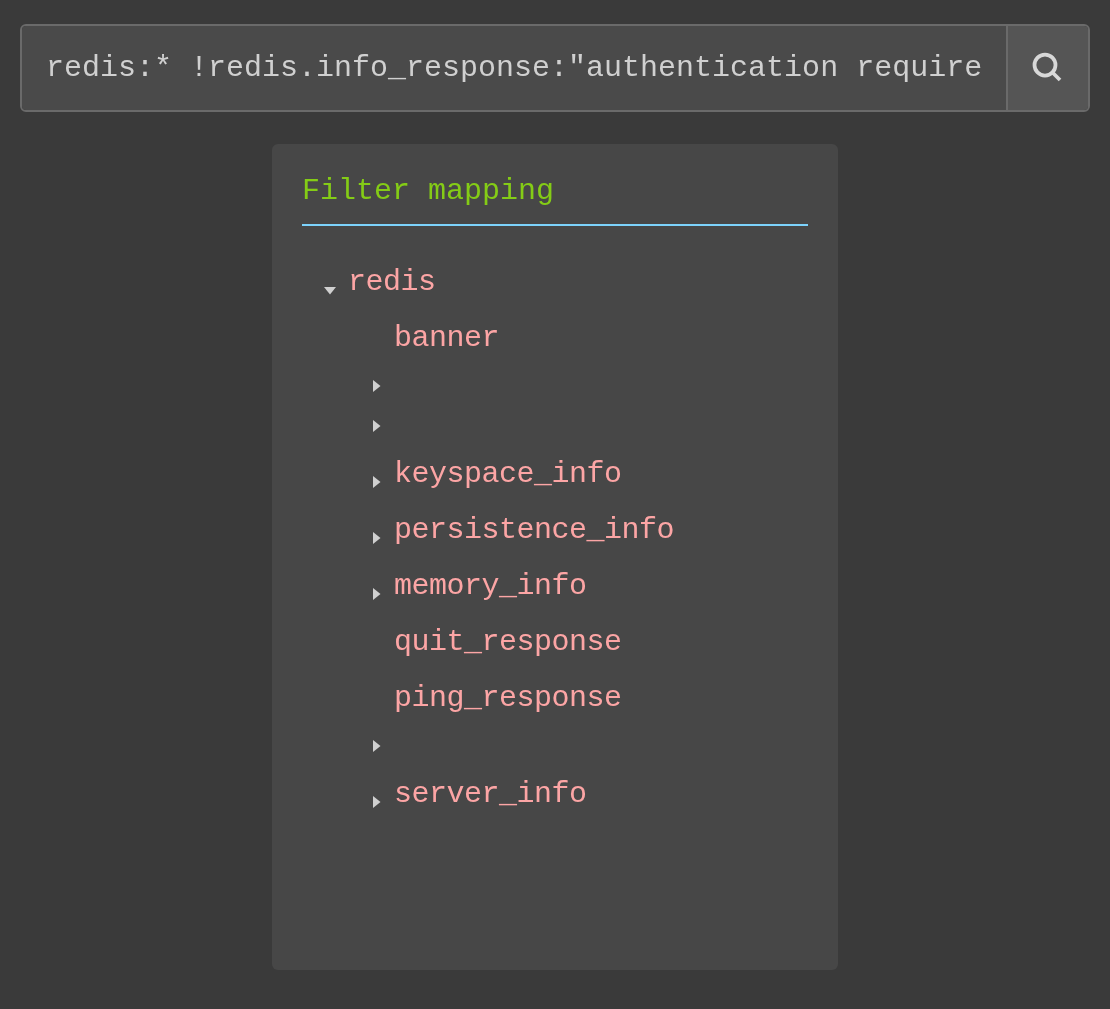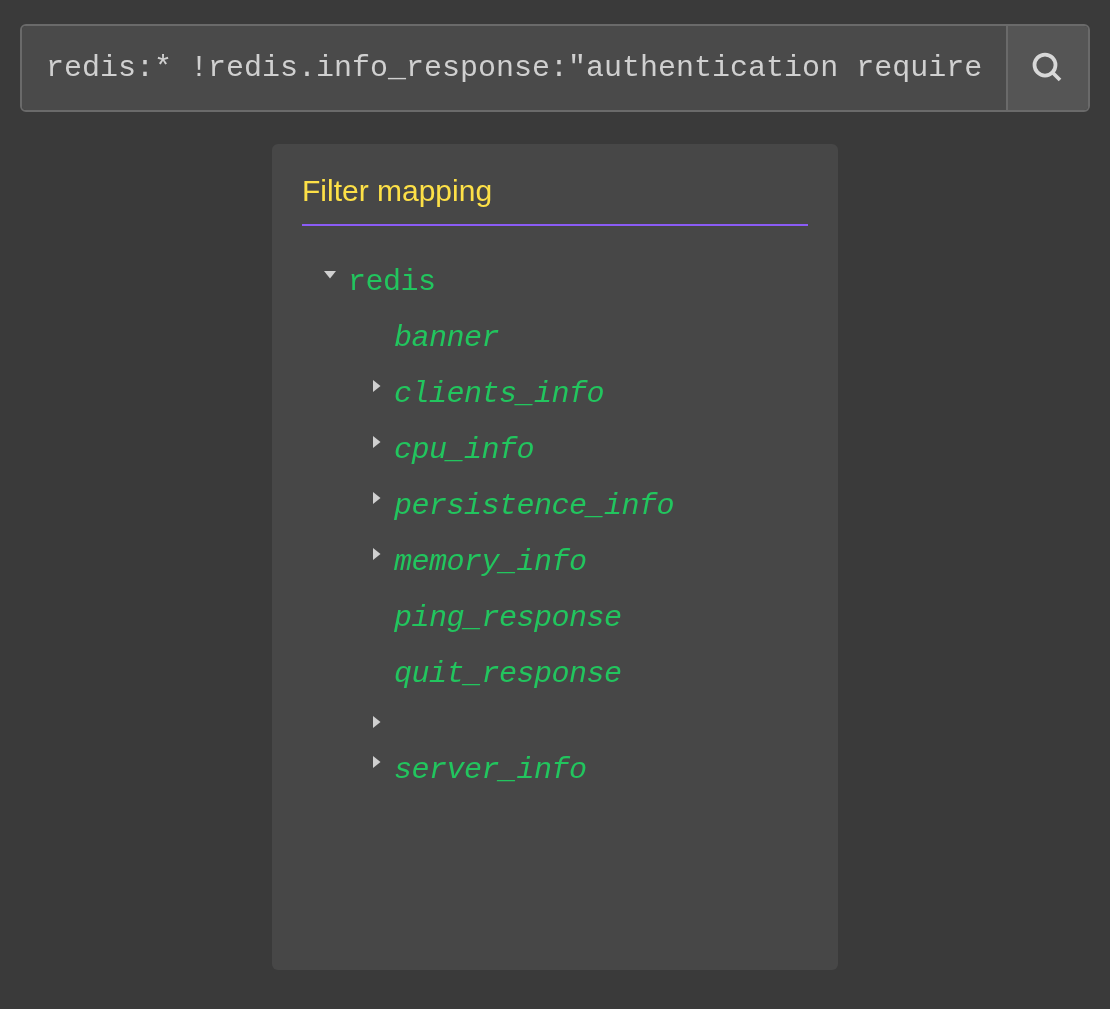--- a/index.html
+++ b/index.html
@@ -49,25 +49,25 @@
       stroke: #d8d8d8;
     }
     .filter-panel {
       margin: 32px auto 0;
       width: 566px;
       background-color: #474747;
       border-radius: 6px;
       padding: 30px 30px 20px 30px;
     }
     .filter-title {
-      font-family: Liberation Sans, sans-serif;
+      font-family: Liberation Mono, monospace;
       font-size: 30px;
-      color: #fde047;
+      color: #84cc16;
       padding-bottom: 16px;
-      border-bottom: 2px solid #8b5cf6;
+      border-bottom: 2px solid #7dd3fc;
       letter-spacing: 0px;
     }
     .tree-container {
       margin-top: 28px;
       height: 696px;
       overflow-y: auto;
       position: relative;
     }
     .tree-container::-webkit-scrollbar {
       width: 10px;
@@ -78,33 +78,32 @@
     .tree-container::-webkit-scrollbar-thumb {
       background: #6a6a6a;
       border-radius: 0;
     }
     .tree-root {
       padding-left: 0;
     }
     .tree-node {
       font-family: 'Courier New', monospace;
       font-size: 30px;
-      color: #22c55e;
+      color: #fca5a5;
       display: flex;
-      align-items: flex-start;
+      align-items: flex-end;
       padding: 11px 0;
       cursor: pointer;
       letter-spacing: -0.5px;
     }
     .tree-node.level-0 {
       padding-left: 18px;
     }
     .tree-node.level-1 {
       padding-left: 64px;
-      font-style: italic;
     }
     .chevron {
       display: inline-flex;
       width: 20px;
       margin-right: 8px;
       align-items: center;
       justify-content: center;
     }
     .chevron svg {
       fill: #d0d0d0;
@@ -146,61 +145,67 @@
         <span class="leaf-spacer"></span>
         <span>banner</span>
       </div>
 
       <div class="tree-node level-1">
         <span class="chevron">
           <svg width="18" height="18" viewBox="0 0 24 24">
               <path d="M8 4 L8 20 L18 12 Z"></path>
             </svg>
         </span>
-        <span>clients_info</span>
-      </div>
-
-
-      <div class="tree-node level-1">
-        <span class="chevron">
-          <svg width="18" height="18" viewBox="0 0 24 24">
-              <path d="M8 4 L8 20 L18 12 Z"></path>
-            </svg>
-        </span>
-        <span>cpu_info</span>
-      </div>
-
-
+      </div>
+
+
+      <div class="tree-node level-1">
+        <span class="chevron">
+          <svg width="18" height="18" viewBox="0 0 24 24">
+              <path d="M8 4 L8 20 L18 12 Z"></path>
+            </svg>
+        </span>
+      </div>
+
+
+      <div class="tree-node level-1">
+        <span class="chevron">
+          <svg width="18" height="18" viewBox="0 0 24 24">
+              <path d="M8 4 L8 20 L18 12 Z"></path>
+            </svg>
+        </span>
+        <span>keyspace_info</span>
+      </div>
 
       <div class="tree-node level-1">
         <span class="chevron">
           <svg width="18" height="18" viewBox="0 0 24 24">
               <path d="M8 4 L8 20 L18 12 Z"></path>
             </svg>
         </span>
         <span>persistence_info</span>
       </div>
 
       <div class="tree-node level-1">
         <span class="chevron">
           <svg width="18" height="18" viewBox="0 0 24 24">
               <path d="M8 4 L8 20 L18 12 Z"></path>
             </svg>
         </span>
         <span>memory_info</span>
+      </div>
+
+      <div class="tree-node level-1">
+        <span class="leaf-spacer"></span>
+        <span>quit_response</span>
       </div>
 
       <div class="tree-node level-1">
         <span class="leaf-spacer"></span>
         <span>ping_response</span>
-      </div>
-
-      <div class="tree-node level-1">
-        <span class="leaf-spacer"></span>
-        <span>quit_response</span>
       </div>
 
       <div class="tree-node level-1">
         <span class="chevron">
           <svg width="18" height="18" viewBox="0 0 24 24">
               <path d="M8 4 L8 20 L18 12 Z"></path>
             </svg>
         </span>
       </div>
 

